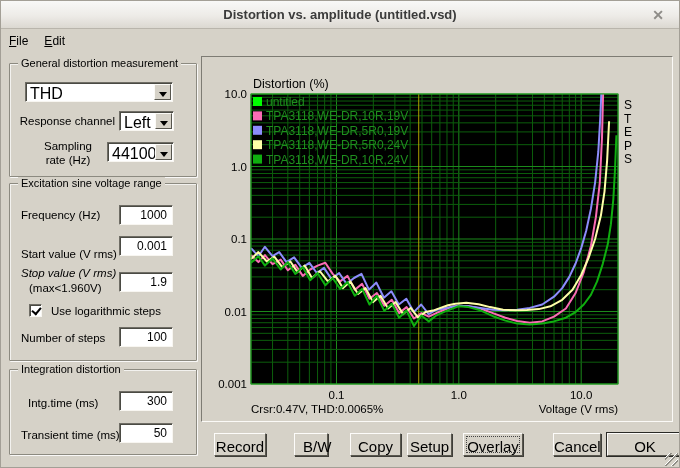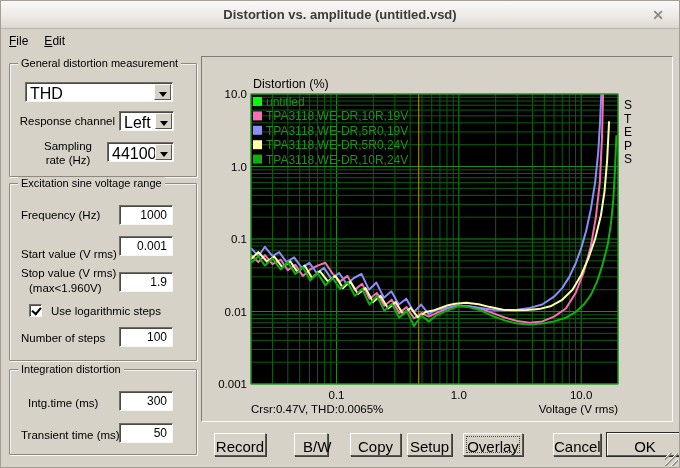--- a/index.html
+++ b/index.html
@@ -123,21 +123,21 @@
     <span class="drop"></span>
   </div>
 
   <div class="group" style="left:8px;top:182px;width:188px;height:178px;">
     <div class="group-title">Excitation sine voltage range</div>
   </div>
   <div class="lbl" style="left:20px;top:208px;">Frequency (Hz)</div>
   <div class="tinput" style="left:118px;top:204px;width:54px;">1000</div>
   <div class="lbl" style="left:20px;top:239px;margin-top:8px;">Start value (V rms)</div>
   <div class="tinput" style="left:118px;top:235px;width:54px;">0.001</div>
-  <div class="lbl" style="left:20px;top:266px;">Stop value (V rms)</div>
+  <div class="lbl" style="left:20px;top:266px;font-style:italic;">Stop value (V rms)</div>
   <div class="lbl" style="left:28px;top:281px;">(max&lt;1.960V)</div>
   <div class="tinput" style="left:118px;top:271px;width:54px;">1.9</div>
   <div class="checkbox checked" style="left:28px;top:303px;"></div>
   <div class="lbl" style="left:50px;top:304px;">Use logarithmic steps</div>
   <div class="lbl" style="left:20px;top:331px;">Number of steps</div>
   <div class="tinput" style="left:118px;top:326px;width:54px;">100</div>
 
   <div class="group" style="left:8px;top:368px;width:188px;height:86px;">
     <div class="group-title">Integration distortion</div>
   </div>

